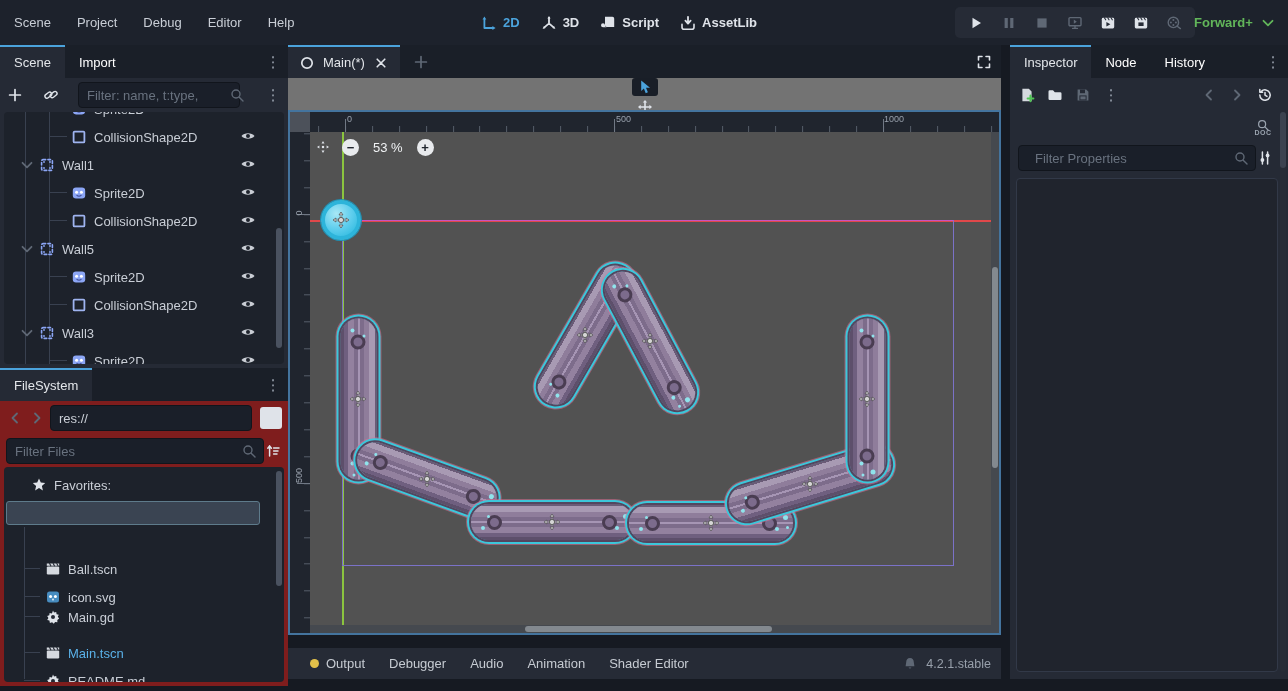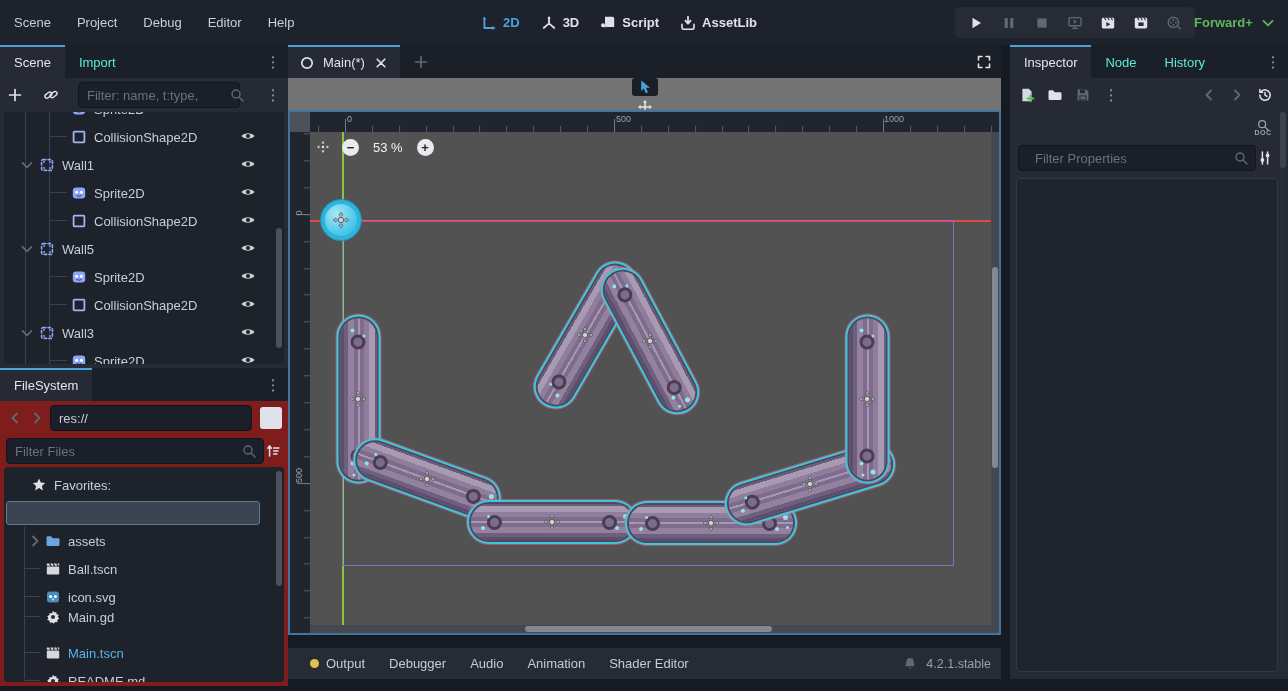--- a/index.html
+++ b/index.html
@@ -19,21 +19,21 @@
   #menubar{left:0;top:0;width:1288px;height:45px;background:#1d222c;}
   #menu-left{left:14px;top:0;height:45px;gap:26px;}
   .menu-item{color:#c9ced6;cursor:default;}
   #ctx-switcher{left:480px;top:0;height:45px;gap:20px;}
   .ctx-item{gap:5px;font-weight:bold;}
   #playback{left:955px;top:7px;height:31px;background:#262b36;border-radius:5px;padding:0 12px;gap:15px;}
   #renderer{left:1194px;top:0;height:45px;gap:6px;font-weight:bold;}
 
   
   .tabbar{background:#1a1f28;height:33px;display:flex;align-items:stretch;}
-  .tab{display:flex;align-items:center;padding:0 14px;color:#5eead4;border-top:2px solid transparent;}
+  .tab{display:flex;align-items:center;padding:0 14px;color:#ffffff;border-top:2px solid transparent;}
   .tab.active{background:#252a35;color:#e3e6ea;border-top:2px solid #4ba3dc;}
   .dots{color:#9aa2ae;font-size:15px;letter-spacing:0;width:18px;text-align:center;}
   .inset{background:#1d222b;border-radius:4px;}
   .input{background:#1a1f29;border:1px solid #11151c;border-radius:4px;color:#c9ced6;
          font-family:"Liberation Sans",sans-serif;font-size:13px;padding:0 26px 0 8px;height:26px;box-sizing:border-box;outline:none;}
   .input::placeholder{color:#69727f;}
 
   
   #scene-dock{left:0;top:45px;width:288px;height:323px;background:#252a35;}
   #scene-toolbar{left:0;top:33px;width:288px;height:34px;padding:0 6px;gap:18px;box-sizing:border-box;}
@@ -475,34 +475,20 @@
             <svg width="16" height="16" viewBox="0 0 16 16" fill="none" stroke="currentColor" stroke-width="1.4" stroke-linecap="round" stroke-linejoin="round">
               <path d="M3.5 5.8 L8 10.3 L12.5 5.8" stroke-width="1.8"></path>
             </svg>
           </span>
           <span class="ic on">
             <svg width="16" height="16" viewBox="0 0 16 16" fill="none" stroke="currentColor" stroke-width="1.4" stroke-linecap="round" stroke-linejoin="round">
               <path d="M1.5 4.5 Q1.5 3.2 2.8 3.2 H6 L7.8 5.2 H13.2 Q14.5 5.2 14.5 6.5 V11.8 Q14.5 13 13.2 13 H2.8 Q1.5 13 1.5 11.8 Z" fill="#6fa3dd" stroke="none"></path>
             </svg>
           </span>
           <span class="tree-label">res://</span>
-        </div>
-        <div class="tree-row" style="top: 60px;">
-          <span style="width: 22px; flex: 0 0 auto; position: relative;"></span>
-          <span class="ic dim">
-            <svg width="16" height="16" viewBox="0 0 16 16" fill="none" stroke="currentColor" stroke-width="1.4" stroke-linecap="round" stroke-linejoin="round">
-              <path d="M6 3.5 L10.5 8 L6 12.5" stroke-width="1.8"></path>
-            </svg>
-          </span>
-          <span class="ic on">
-            <svg width="16" height="16" viewBox="0 0 16 16" fill="none" stroke="currentColor" stroke-width="1.4" stroke-linecap="round" stroke-linejoin="round">
-              <path d="M1.5 4.5 Q1.5 3.2 2.8 3.2 H6 L7.8 5.2 H13.2 Q14.5 5.2 14.5 6.5 V11.8 Q14.5 13 13.2 13 H2.8 Q1.5 13 1.5 11.8 Z" fill="#6fa3dd" stroke="none"></path>
-            </svg>
-          </span>
-          <span class="tree-label">assets</span>
         </div>
         <div class="tree-row" style="top: 88px;">
           <div class="guide" style="left: 20px; top: 13px; width: 16px; height: 1px;"></div>
           <span style="width: 40px; flex: 0 0 auto; position: relative;"></span>
           <span class="ic on">
             <svg width="16" height="16" viewBox="0 0 16 16" fill="none" stroke="currentColor" stroke-width="1.4" stroke-linecap="round" stroke-linejoin="round">
               <rect x="1.8" y="5.4" width="12.4" height="8" rx="1.2" fill="#d5d9df" stroke="none"></rect>
               <path d="M1.8 2.6 h12.4 v2.2 h-12.4 Z" fill="#d5d9df" stroke="none"></path>
               <path d="M4.6 2.6 l1.2 2.2 M8.2 2.6 l1.2 2.2 M11.8 2.6 l1.2 2.2" stroke="#252a35" stroke-width="1.1"></path>
             </svg>

